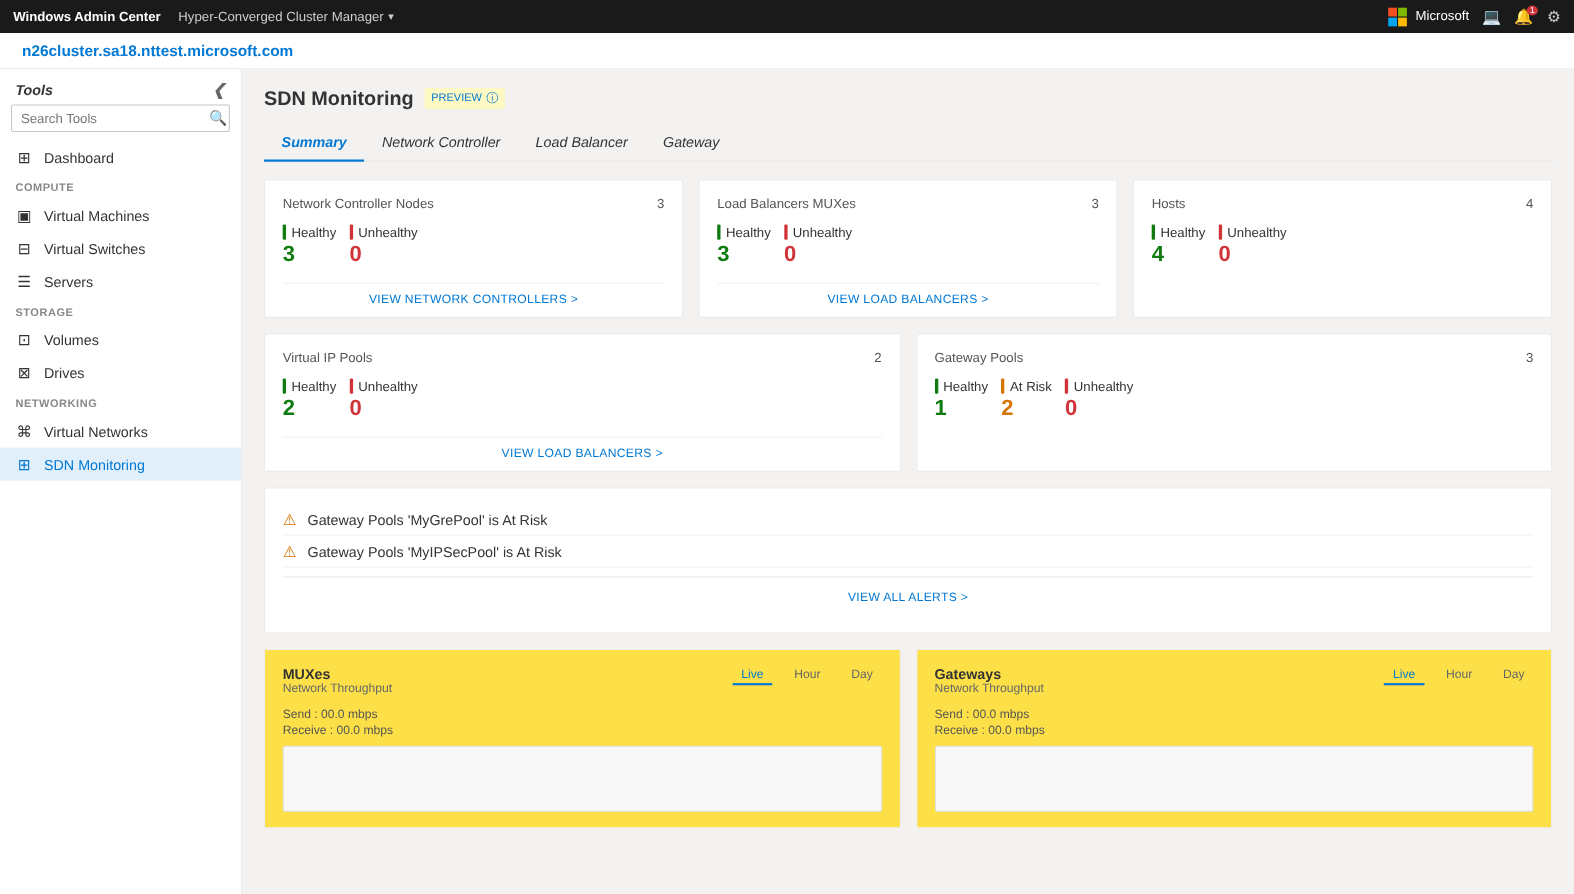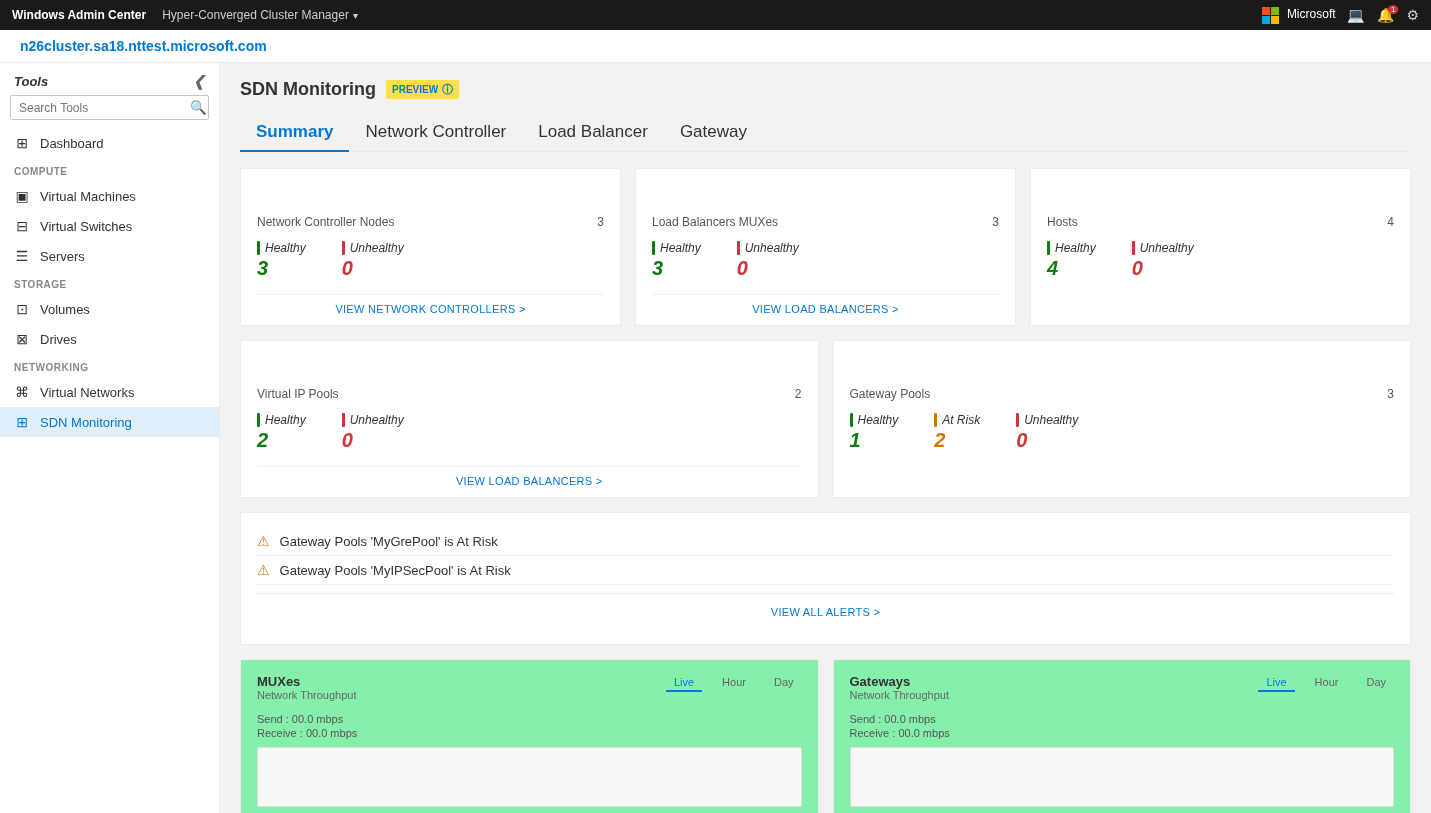--- a/index.html
+++ b/index.html
@@ -115,45 +115,46 @@
     }
 
     .page-header {
       display: flex;
       align-items: center;
       gap: 10px;
       margin-bottom: 14px;
     }
     .page-title { font-size: 18px; font-weight: 600; }
     .preview-badge {
-      background: #fde047;
+      background: #fef9c3;
       color: #0078d4;
       font-size: 10px;
       padding: 2px 6px;
       border-radius: 2px;
-      font-weight: 700;
+      font-weight: 400;
       display: flex;
       align-items: center;
       gap: 4px;
     }
 
     
     .tabs {
       display: flex;
       border-bottom: 1px solid #edebe9;
       margin-bottom: 16px;
       gap: 0;
     }
     .tab {
       padding: 8px 16px;
       cursor: pointer;
-      font-size: 17px;
+      font-size: 13px;
       color: #333;
       border-bottom: 2px solid transparent;
       margin-bottom: -1px;
+      font-style: italic;
     }
     .tab.active { color: #0078d4; border-bottom-color: #0078d4; font-weight: 600; }
 
     
     .cards-row {
       display: grid;
       grid-template-columns: 1fr 1fr 1fr;
       gap: 14px;
       margin-bottom: 14px;
     }
@@ -167,26 +168,25 @@
       background: #fff;
       border: 1px solid #edebe9;
       border-radius: 2px;
       padding: 14px 16px 10px;
     }
     .card-header {
       display: flex;
       justify-content: space-between;
       align-items: flex-start;
       margin-bottom: 12px;
-      margin-top: 32px;
     }
     .card-title { font-size: 12px; color: #555; font-weight: 500; }
     .card-count { font-size: 12px; color: #555; }
 
-    .stats-row { display: flex; gap: 36px; margin-bottom: 14px; font-style: italic; }
+    .stats-row { display: flex; gap: 12px; margin-bottom: 14px; }
     .stat-item { display: flex; flex-direction: column; }
     .stat-label {
       font-size: 12px;
       display: flex;
       align-items: center;
       gap: 5px;
       color: #333;
     }
     .stat-bar { width: 3px; height: 14px; border-radius: 1px; display: inline-block; }
     .bar-green { background: #107c10; }
@@ -236,21 +236,21 @@
       margin-top: 8px;
     }
 
     
     .throughput-row {
       display: grid;
       grid-template-columns: 1fr 1fr;
       gap: 14px;
     }
     .throughput-card {
-      background: #86efac;
+      background: #fde047;
       border: 1px solid #edebe9;
       border-radius: 2px;
       padding: 14px 16px;
     }
     .throughput-header {
       display: flex;
       justify-content: space-between;
       align-items: flex-start;
       margin-bottom: 4px;
     }

